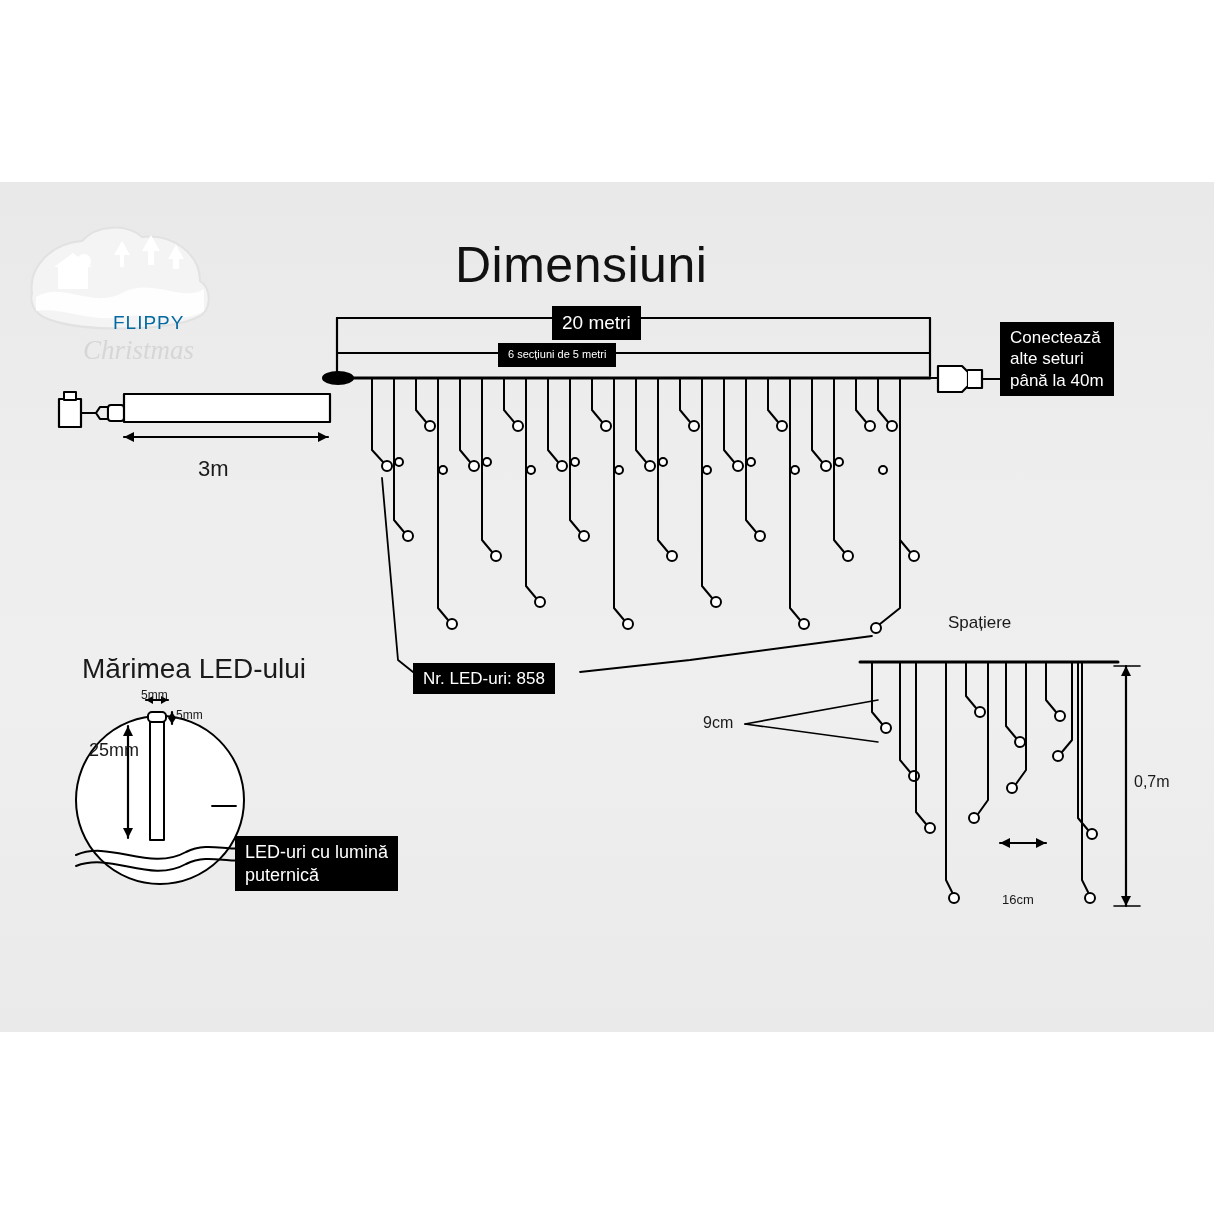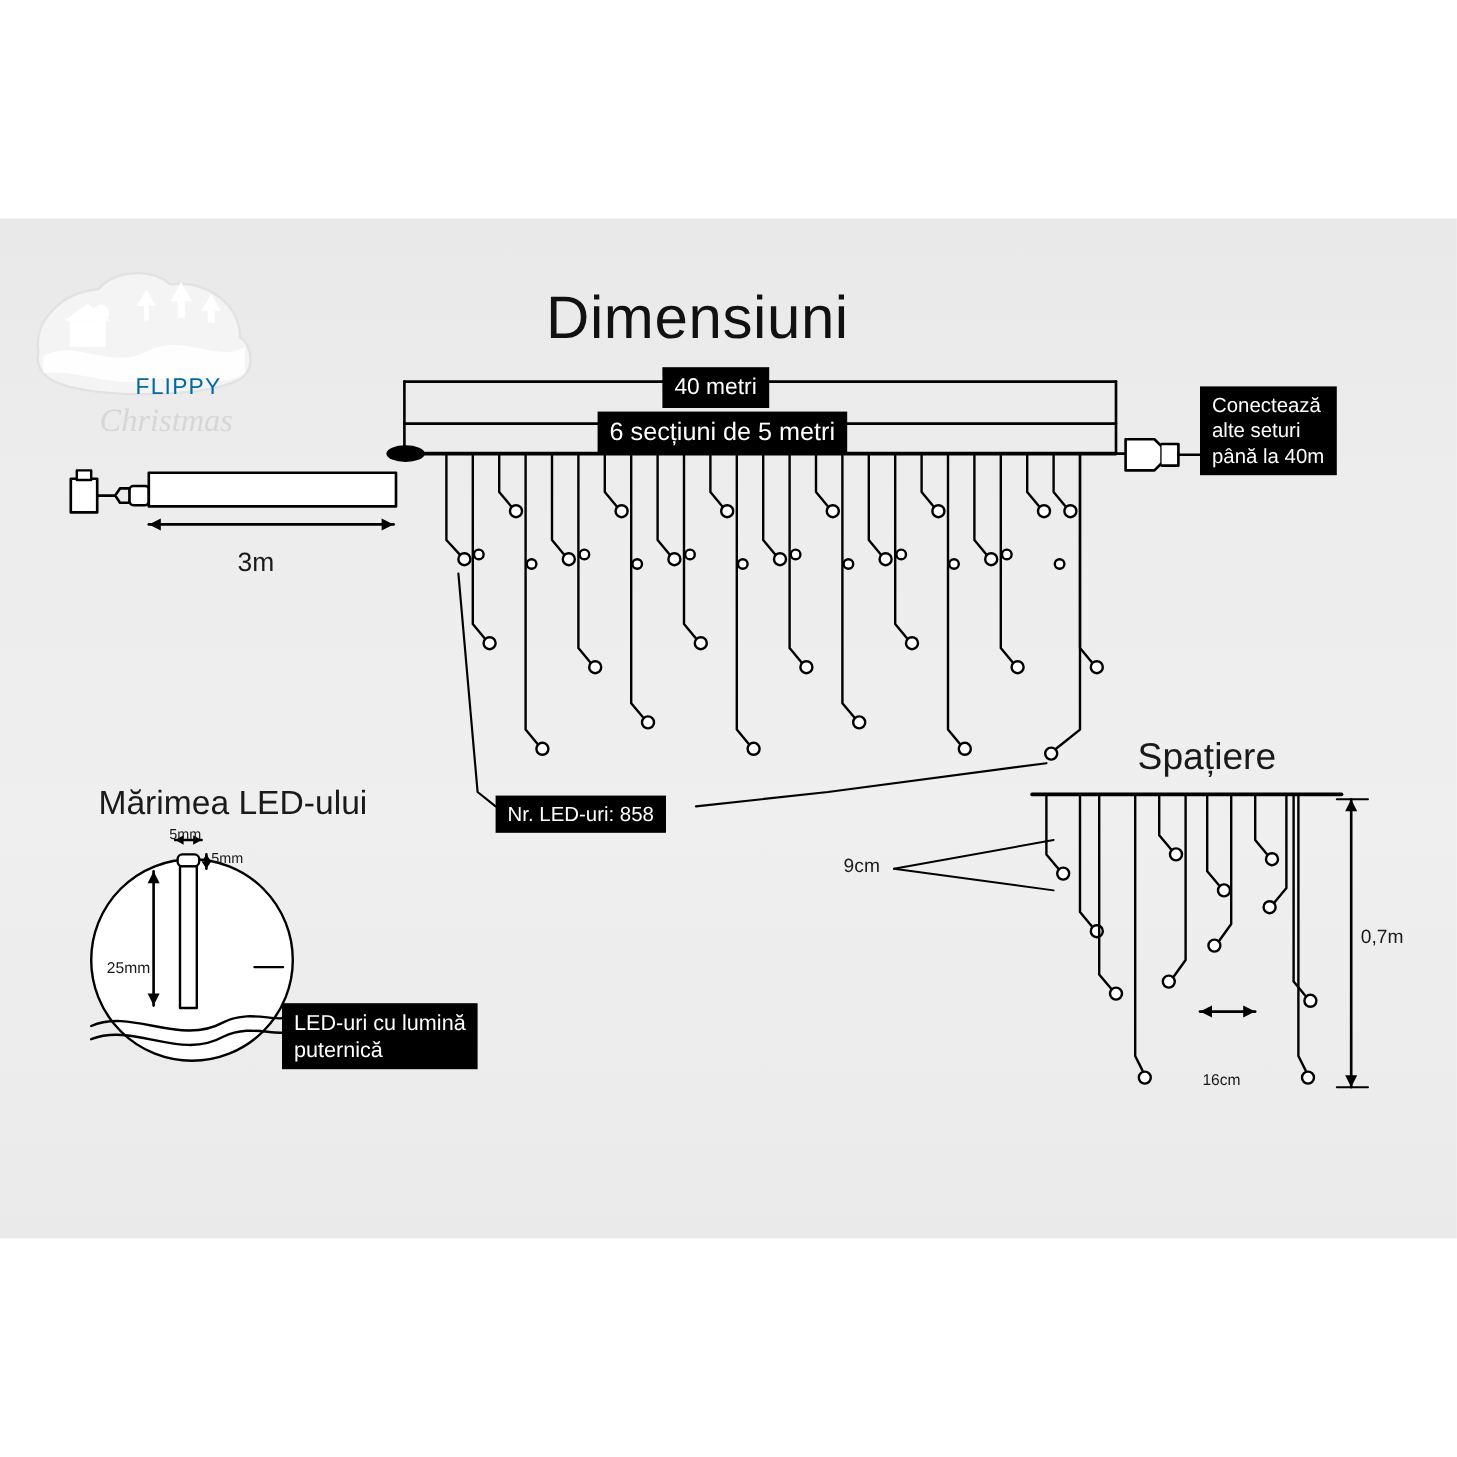--- a/index.html
+++ b/index.html
@@ -51,30 +51,30 @@
     white-space: pre;
   }
   #title {
     left: 455px;
     top: 236px;
     font-size: 50px;
     letter-spacing: 0.5px;
     color: #111;
   }
   #lbl-30m { left: 552px; top: 306px; font-size: 19px; }
-  #lbl-sect { left: 498px; top: 343px; font-size: 21px; }
+  #lbl-sect { left: 498px; top: 343px; font-size: 11px; }
   #lbl-conect { left: 1000px; top: 322px; font-size: 17px; }
   #lbl-nrled { left: 413px; top: 663px; font-size: 17px; }
   #lbl-ledlum { left: 235px; top: 836px; font-size: 18px; }
   #txt-3m { left: 198px; top: 456px; font-size: 22px; }
   #txt-marimea { left: 82px; top: 653px; font-size: 28px; }
-  #txt-spatiere { left: 948px; top: 613px; font-size: 31px; }
+  #txt-spatiere { left: 948px; top: 613px; font-size: 17px; }
   #txt-5mm-top { left: 141px; top: 688px; font-size: 12px; }
   #txt-5mm-right { left: 176px; top: 708px; font-size: 12px; }
-  #txt-25mm { left: 89px; top: 799px; font-size: 13px; }
+  #txt-25mm { left: 89px; top: 740px; font-size: 18px; }
   #txt-9cm { left: 703px; top: 714px; font-size: 16px; }
   #txt-07m { left: 1134px; top: 773px; font-size: 16px; }
   #txt-16cm { left: 1002px; top: 892px; font-size: 13px; }
   #footnote {
     left: 130px;
     top: 968px;
     font-size: 22px;
     color: #111;
   }
   #logo {
@@ -285,21 +285,21 @@
       <path d="M128,726 L128,838"></path>
       <path d="M128,726 l-5,10 l10,0 z" fill="#000" stroke="none"></path>
       <path d="M128,838 l-5,-10 l10,0 z" fill="#000" stroke="none"></path>
 
       <path d="M212,806 L236,806" stroke-width="1.8"></path>
     </g>
   </svg>
 
   <div class="plain" id="title">Dimensiuni</div>
 
-  <div class="lbl" id="lbl-30m">40 metri</div>
+  <div class="lbl" id="lbl-30m">20 metri</div>
   <div class="lbl" id="lbl-sect">6 secțiuni de 5 metri</div>
   <div class="lbl" id="lbl-conect">Conectează
 alte seturi
 până la 40m</div>
   <div class="lbl" id="lbl-nrled">Nr. LED-uri: 858</div>
   <div class="lbl" id="lbl-ledlum">LED-uri cu lumină
 puternică</div>
 
   <div class="plain" id="txt-3m">3m</div>
   <div class="plain" id="txt-marimea">Mărimea LED-ului</div>

